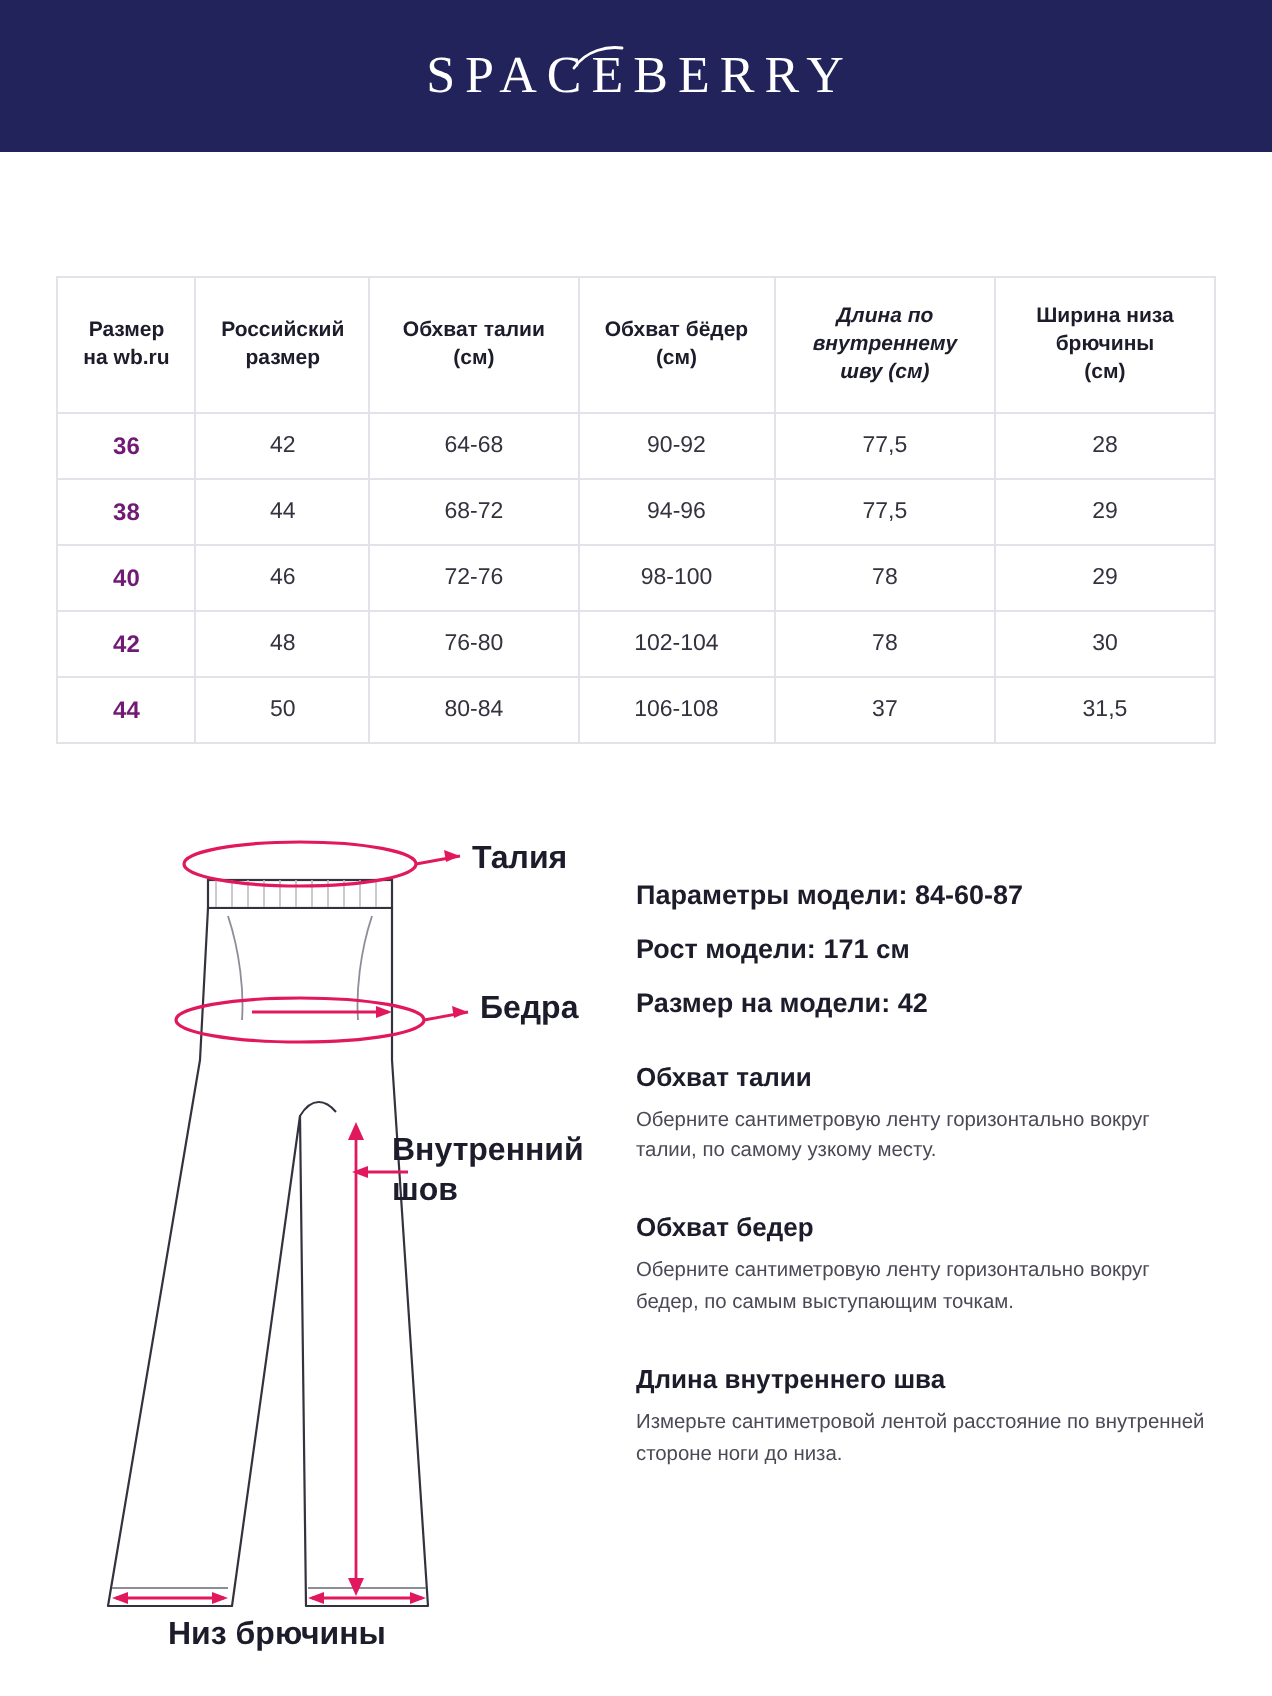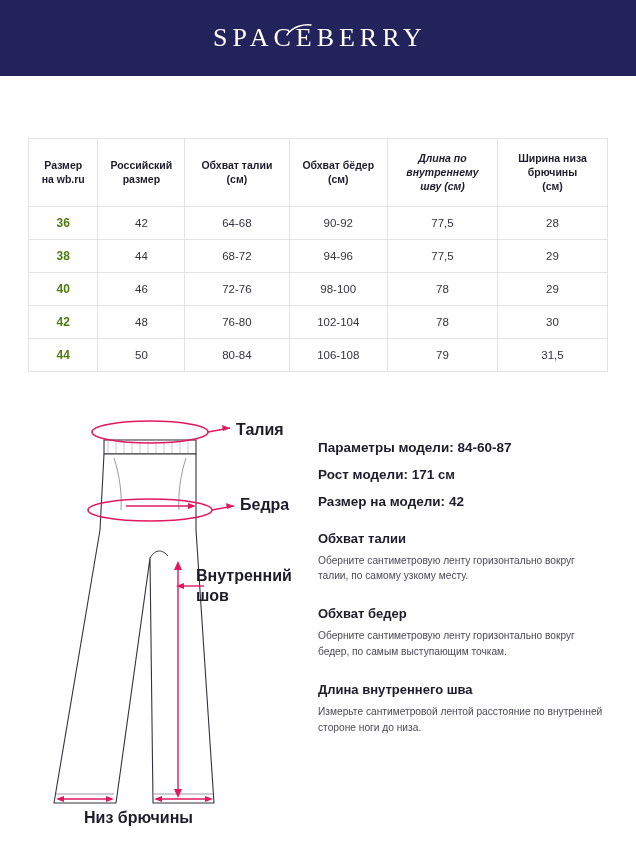--- a/index.html
+++ b/index.html
@@ -61,21 +61,21 @@
     line-height: 1.35;
     font-size: 10.5px;
   }
   table.size-table td {
     padding: 9px 4px;
     font-size: 11.5px;
     color: #33333f;
   }
   table.size-table td.first-col {
     font-weight: bold;
-    color: #4d7c0f;
+    color: #701a75;
     font-size: 12px;
   }
   .col-w1 { width: 12%; }
   .col-w2 { width: 15%; }
   .col-w3 { width: 18%; }
   .col-w4 { width: 17%; }
   .col-w5 { width: 19%; font-style: italic; }
   .col-w6 { width: 19%; }
 
   
@@ -212,21 +212,21 @@
         <td>76-80</td>
         <td>102-104</td>
         <td>78</td>
         <td>30</td>
       </tr>
       <tr>
         <td class="first-col">44</td>
         <td>50</td>
         <td>80-84</td>
         <td>106-108</td>
-        <td>79</td>
+        <td>37</td>
         <td>31,5</td>
       </tr>
     </tbody>
   </table>
 </div>
 
 <div class="lower">
 
   <div class="diagram">
     <svg width="272" height="440" viewBox="0 0 272 440">

